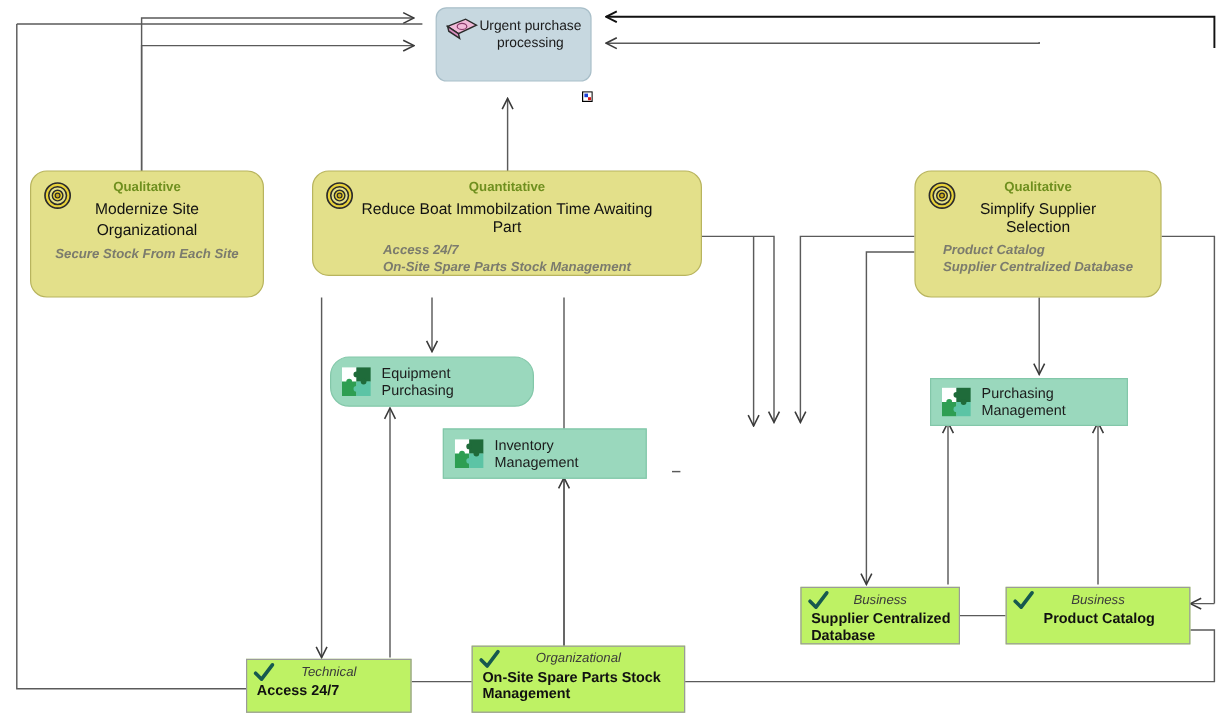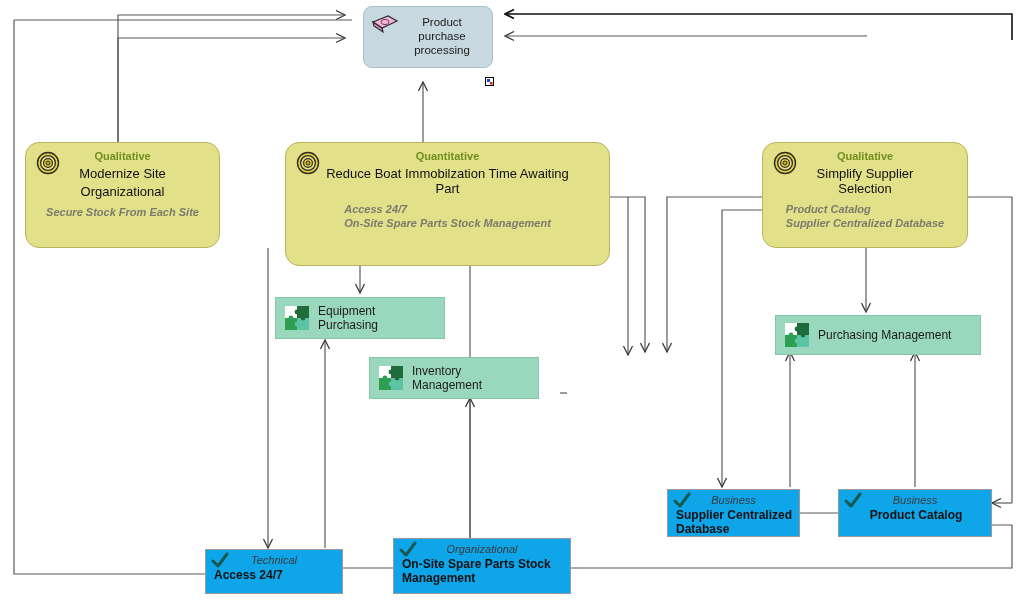--- a/index.html
+++ b/index.html
@@ -49,21 +49,21 @@
   
   .redproc{background:#f4605e;border:1px solid #e04f4d;}
   .redproc .rtxt{
     color:#ffffff;font-size:11.5px;font-weight:bold;line-height:14px;text-align:center;
     padding:6px 6px 0 6px;
   }
   .redproc .ricon{position:absolute;right:6px;bottom:5px;width:18px;height:18px;}
   .redproc .marker{position:absolute;right:-4px;bottom:-14px;width:9px;height:9px;}
 
   
-  .req{background:#0ea5e9;border:1px solid #9a9a9a;}
+  .req{background:#bef264;border:1px solid #9a9a9a;}
   .req .cat{
     color:#3a3a3a;font-size:11px;font-style:italic;text-align:center;
     padding-top:4px;line-height:13px;
   }
   .req .ttl{
     color:#111111;font-size:12px;font-weight:bold;line-height:14px;
     padding:1px 6px 0 8px;
   }
   .req .ttl.center{text-align:center;}
   .req .chk{position:absolute;left:5px;top:2px;width:18px;height:18px;}
@@ -136,21 +136,21 @@
   </svg>
 
   <div class="node proc" style="left:363px;top:6px;width:130px;height:62px;">
     <span class="picon">
       <svg viewBox="0 0 30 24" width="30" height="24">
         <path d="M3,9 L18,3 L27,8 L12,15 Z" fill="#f0b9d8" stroke="#2b2b2b" stroke-width="1.2"></path>
         <path d="M3,9 L4,13 L13,19 L12,15 Z" fill="#d98fc0" stroke="#2b2b2b" stroke-width="1.2"></path>
         <ellipse cx="15" cy="9" rx="4" ry="2.6" fill="none" stroke="#8a3a6a" stroke-width="1"></ellipse>
       </svg>
     </span>
-    <div class="ptxt">Product purchase processing</div>
+    <div class="ptxt">Urgent purchase processing</div>
     <span class="marker">
       <svg viewBox="0 0 9 9" width="9" height="9">
         <rect x="0.5" y="0.5" width="8" height="8" fill="#ffffff" stroke="#000000" stroke-width="1"></rect>
         <rect x="2" y="2" width="3" height="3" fill="#1b3fd6"></rect>
         <rect x="5" y="5" width="2.5" height="2.5" fill="#d61b1b"></rect>
       </svg>
     </span>
   </div>
 
   <div class="node goal" style="left:25px;top:142px;width:195px;height:106px;">
@@ -165,21 +165,21 @@
     <div class="cat">Qualitative</div>
     <div class="ttl">Modernize Site</div>
     <div class="ttl">Organizational</div>
     <div style="text-align:center;">
       <div class="subs">
         <div>Secure Stock From Each Site</div>
       </div>
     </div>
   </div>
 
-  <div class="node goal" style="left:260px;top:142px;width:325px;height:124px;margin-left:25px;">
+  <div class="node goal" style="left:260px;top:142px;width:325px;height:88px;">
     <span class="bull">
       <svg viewBox="0 0 24 24" width="24" height="24">
         <circle cx="12" cy="12" r="10.5" fill="#e8d23a" stroke="#2b2b2b" stroke-width="1.4"></circle>
         <circle cx="12" cy="12" r="7.4" fill="#e3e08a" stroke="#2b2b2b" stroke-width="1.3"></circle>
         <circle cx="12" cy="12" r="4.4" fill="#e8d23a" stroke="#2b2b2b" stroke-width="1.2"></circle>
         <circle cx="12" cy="12" r="2" fill="#caa91f" stroke="#2b2b2b" stroke-width="1"></circle>
       </svg>
     </span>
     <div class="cat">Quantitative</div>
     <div class="ttl">Reduce Boat Immobilzation Time Awaiting Part</div>
@@ -203,21 +203,21 @@
     <div class="cat">Qualitative</div>
     <div class="ttl">Simplify Supplier Selection</div>
     <div style="text-align:center;">
       <div class="subs">
         <div>Product Catalog</div>
         <div>Supplier Centralized Database</div>
       </div>
     </div>
   </div>
 
-  <div class="node cap" style="left:275px;top:297px;width:170px;height:42px;">
+  <div class="node cap" style="left:275px;top:297px;width:170px;height:42px;border-radius:16px;">
     <span class="puz">
       <svg viewBox="0 0 24 24" width="24" height="24">
         <rect x="0" y="0" width="12" height="12" fill="#ffffff"></rect>
         <rect x="12" y="0" width="12" height="12" fill="#1f6b3a"></rect>
         <rect x="0" y="12" width="12" height="12" fill="#2e9e52"></rect>
         <rect x="12" y="12" width="12" height="12" fill="#5cc4a5"></rect>
         <circle cx="12" cy="6" r="2.4" fill="#1f6b3a"></circle>
         <circle cx="6" cy="12" r="2.4" fill="#2e9e52"></circle>
         <circle cx="18" cy="12" r="2.4" fill="#1f6b3a"></circle>
         <circle cx="12" cy="18" r="2.4" fill="#5cc4a5"></circle>
@@ -235,21 +235,21 @@
         <rect x="12" y="12" width="12" height="12" fill="#5cc4a5"></rect>
         <circle cx="12" cy="6" r="2.4" fill="#1f6b3a"></circle>
         <circle cx="6" cy="12" r="2.4" fill="#2e9e52"></circle>
         <circle cx="18" cy="12" r="2.4" fill="#1f6b3a"></circle>
         <circle cx="12" cy="18" r="2.4" fill="#5cc4a5"></circle>
       </svg>
     </span>
     <div class="ctxt">Inventory Management</div>
   </div>
 
-  <div class="node cap" style="left:775px;top:315px;width:206px;height:40px;">
+  <div class="node cap" style="left:775px;top:315px;width:165px;height:40px;">
     <span class="puz">
       <svg viewBox="0 0 24 24" width="24" height="24">
         <rect x="0" y="0" width="12" height="12" fill="#ffffff"></rect>
         <rect x="12" y="0" width="12" height="12" fill="#1f6b3a"></rect>
         <rect x="0" y="12" width="12" height="12" fill="#2e9e52"></rect>
         <rect x="12" y="12" width="12" height="12" fill="#5cc4a5"></rect>
         <circle cx="12" cy="6" r="2.4" fill="#1f6b3a"></circle>
         <circle cx="6" cy="12" r="2.4" fill="#2e9e52"></circle>
         <circle cx="18" cy="12" r="2.4" fill="#1f6b3a"></circle>
         <circle cx="12" cy="18" r="2.4" fill="#5cc4a5"></circle>

